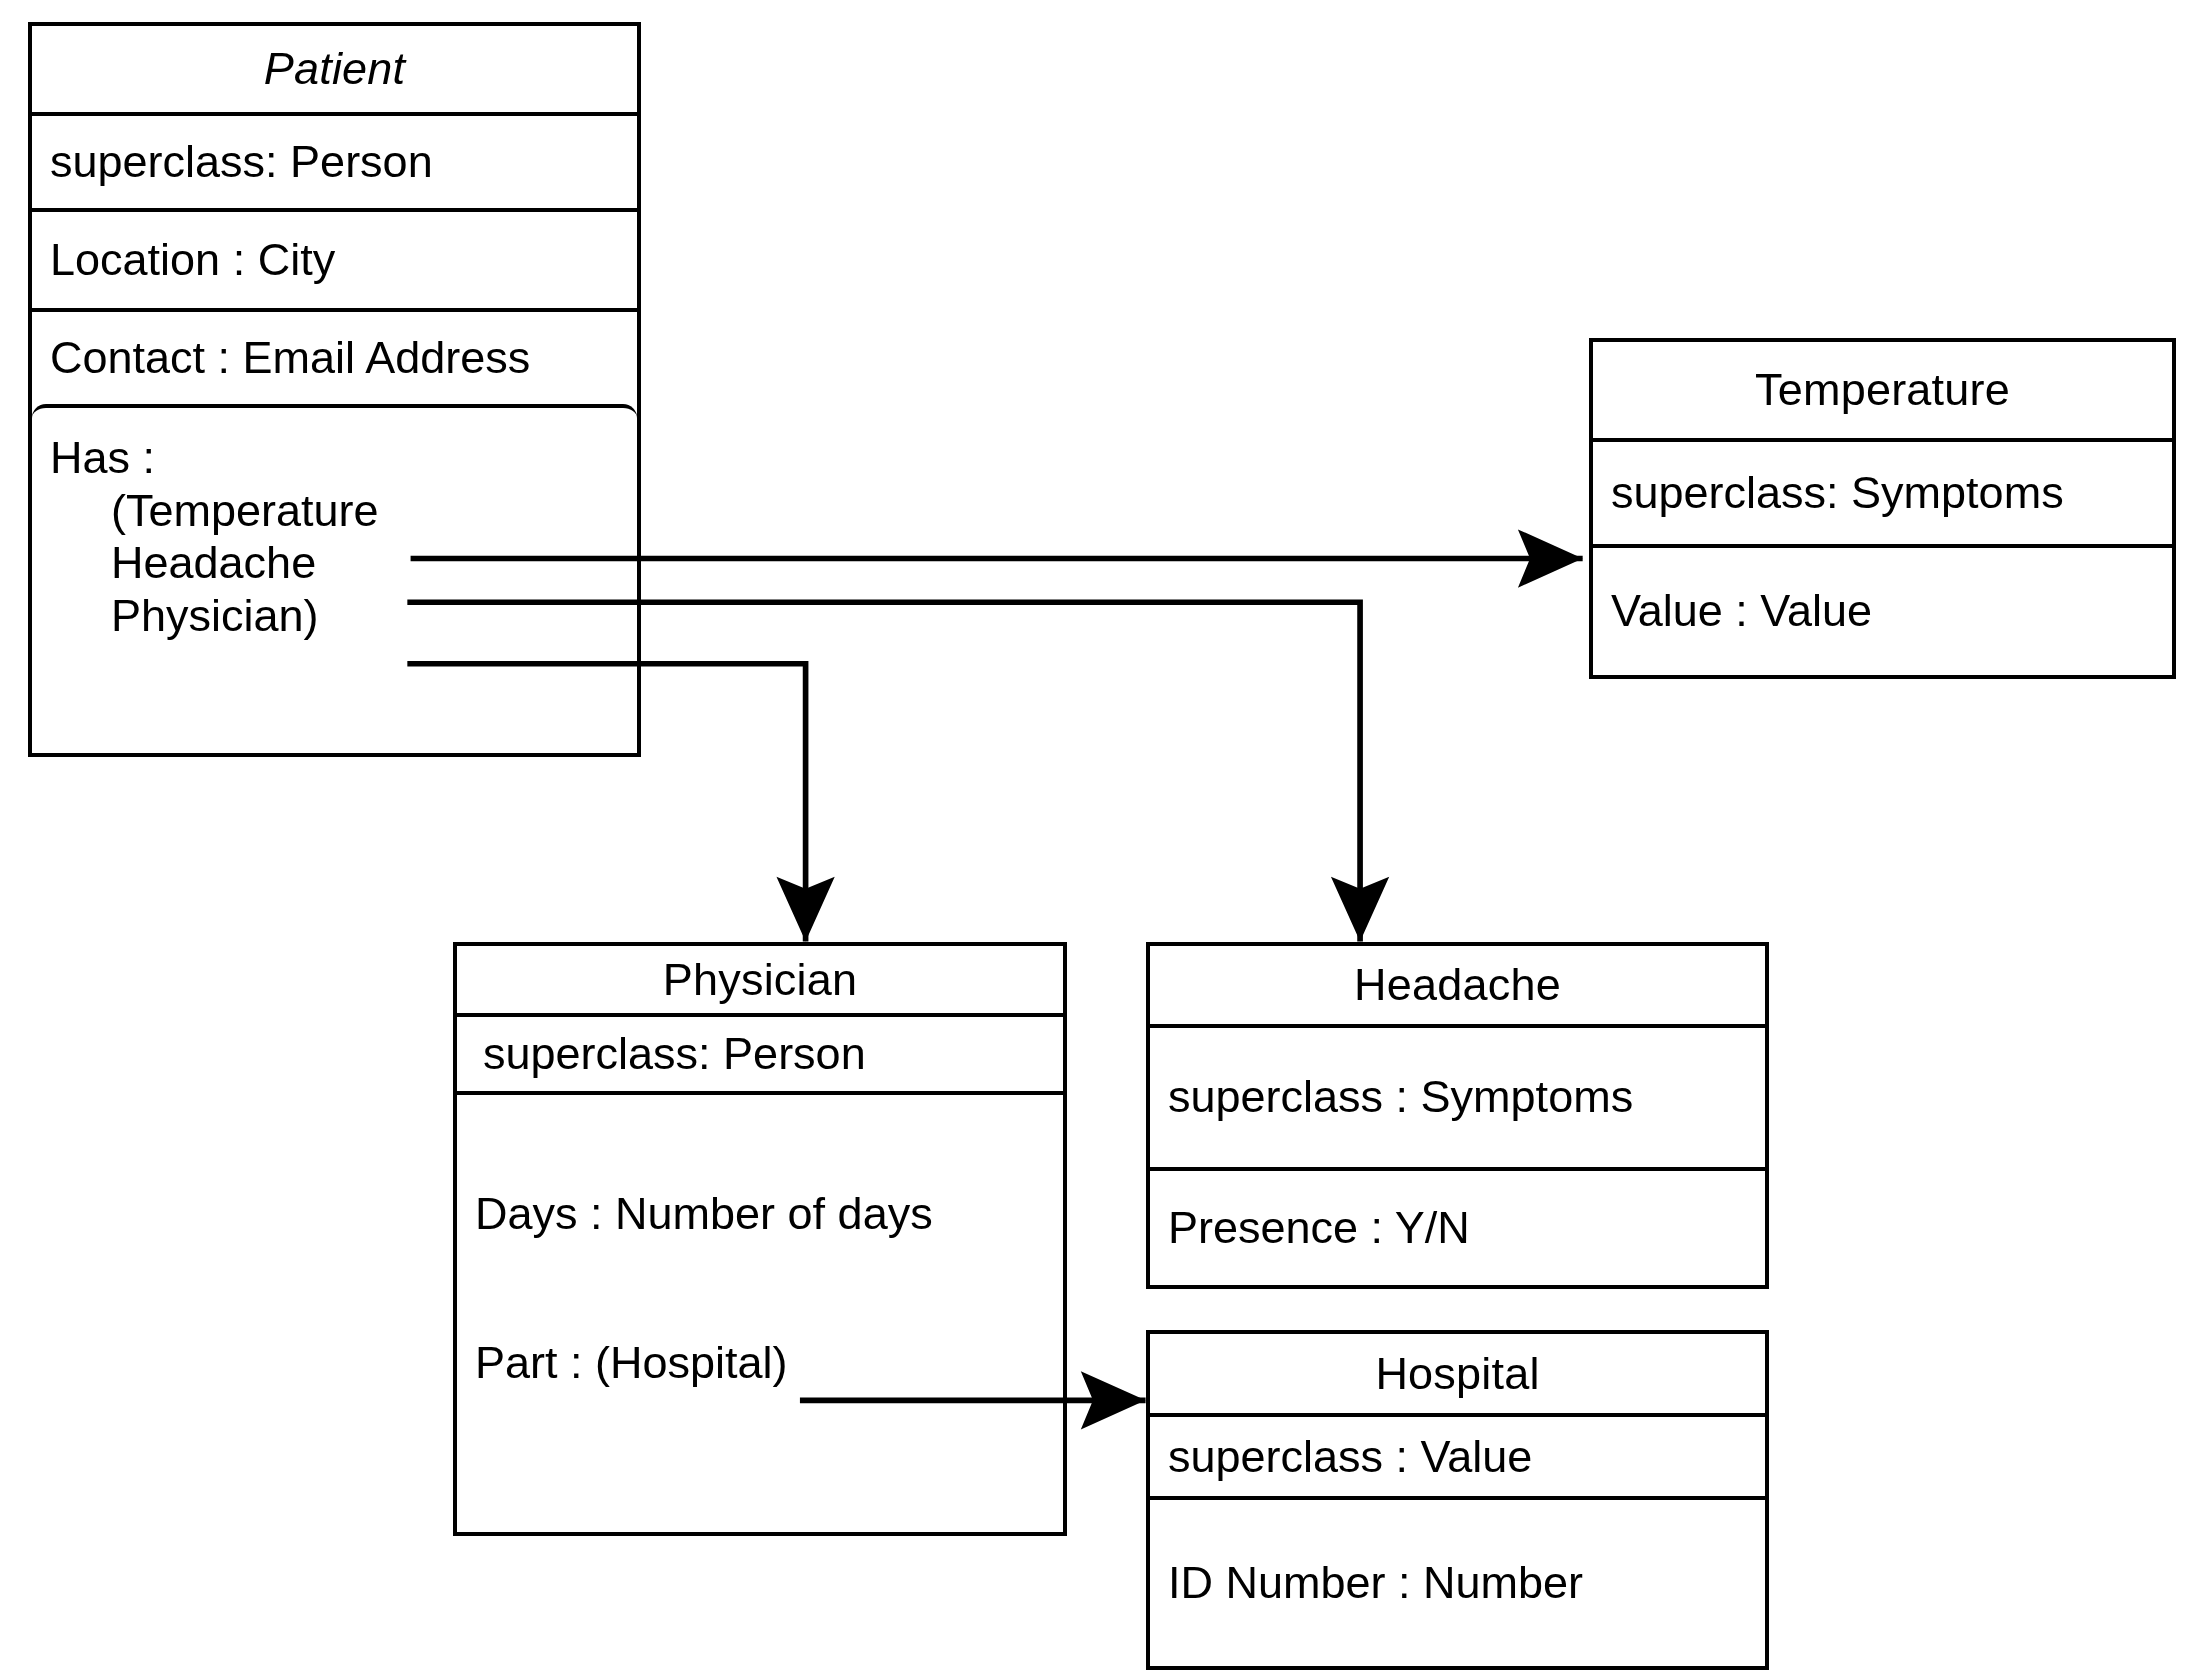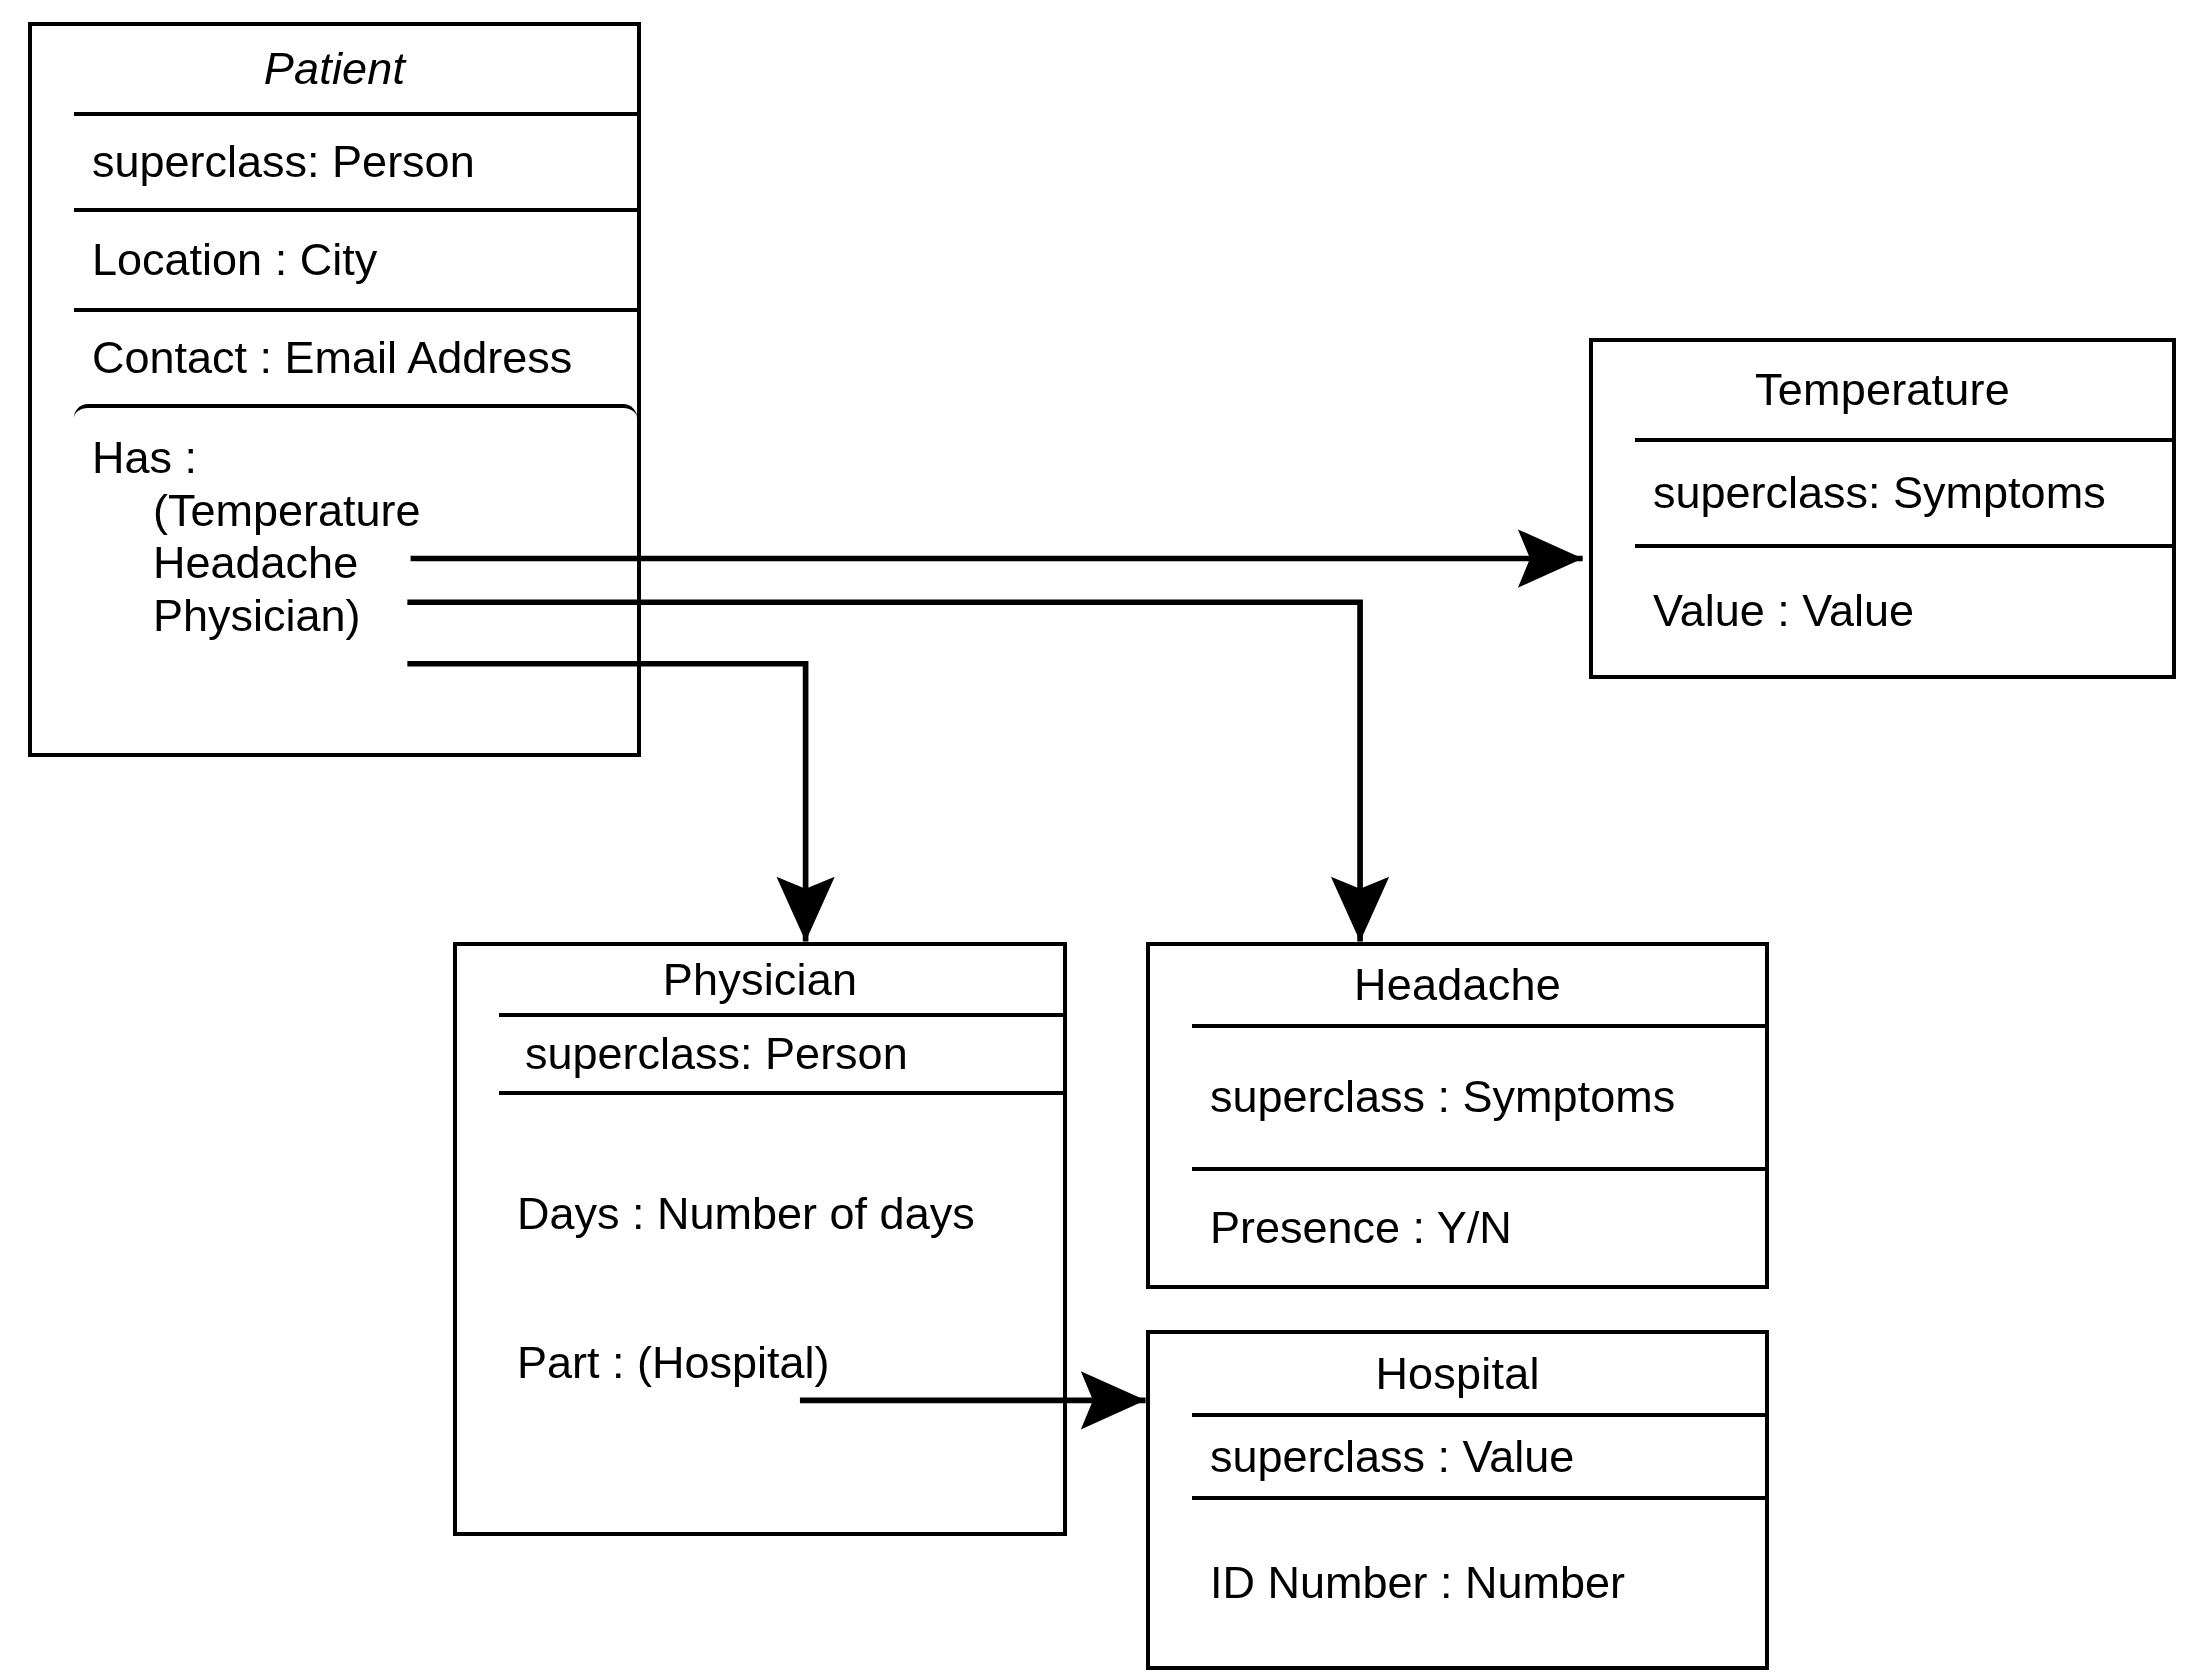--- a/index.html
+++ b/index.html
@@ -29,21 +29,20 @@
   .compartment {
     position: relative;
     box-sizing: border-box;
     display: flex;
     align-items: center;
     background: #ffffff;
     overflow: visible;
   }
   .compartment + .compartment {
     border-top: 4px solid #000000;
-    margin-left: 42px;
   }
   .title-cmp {
     justify-content: center;
     font-size: 45px;
     letter-spacing: 0.2px;
   }
   .title-italic {
     font-style: italic;
   }
   .attr-cmp {

